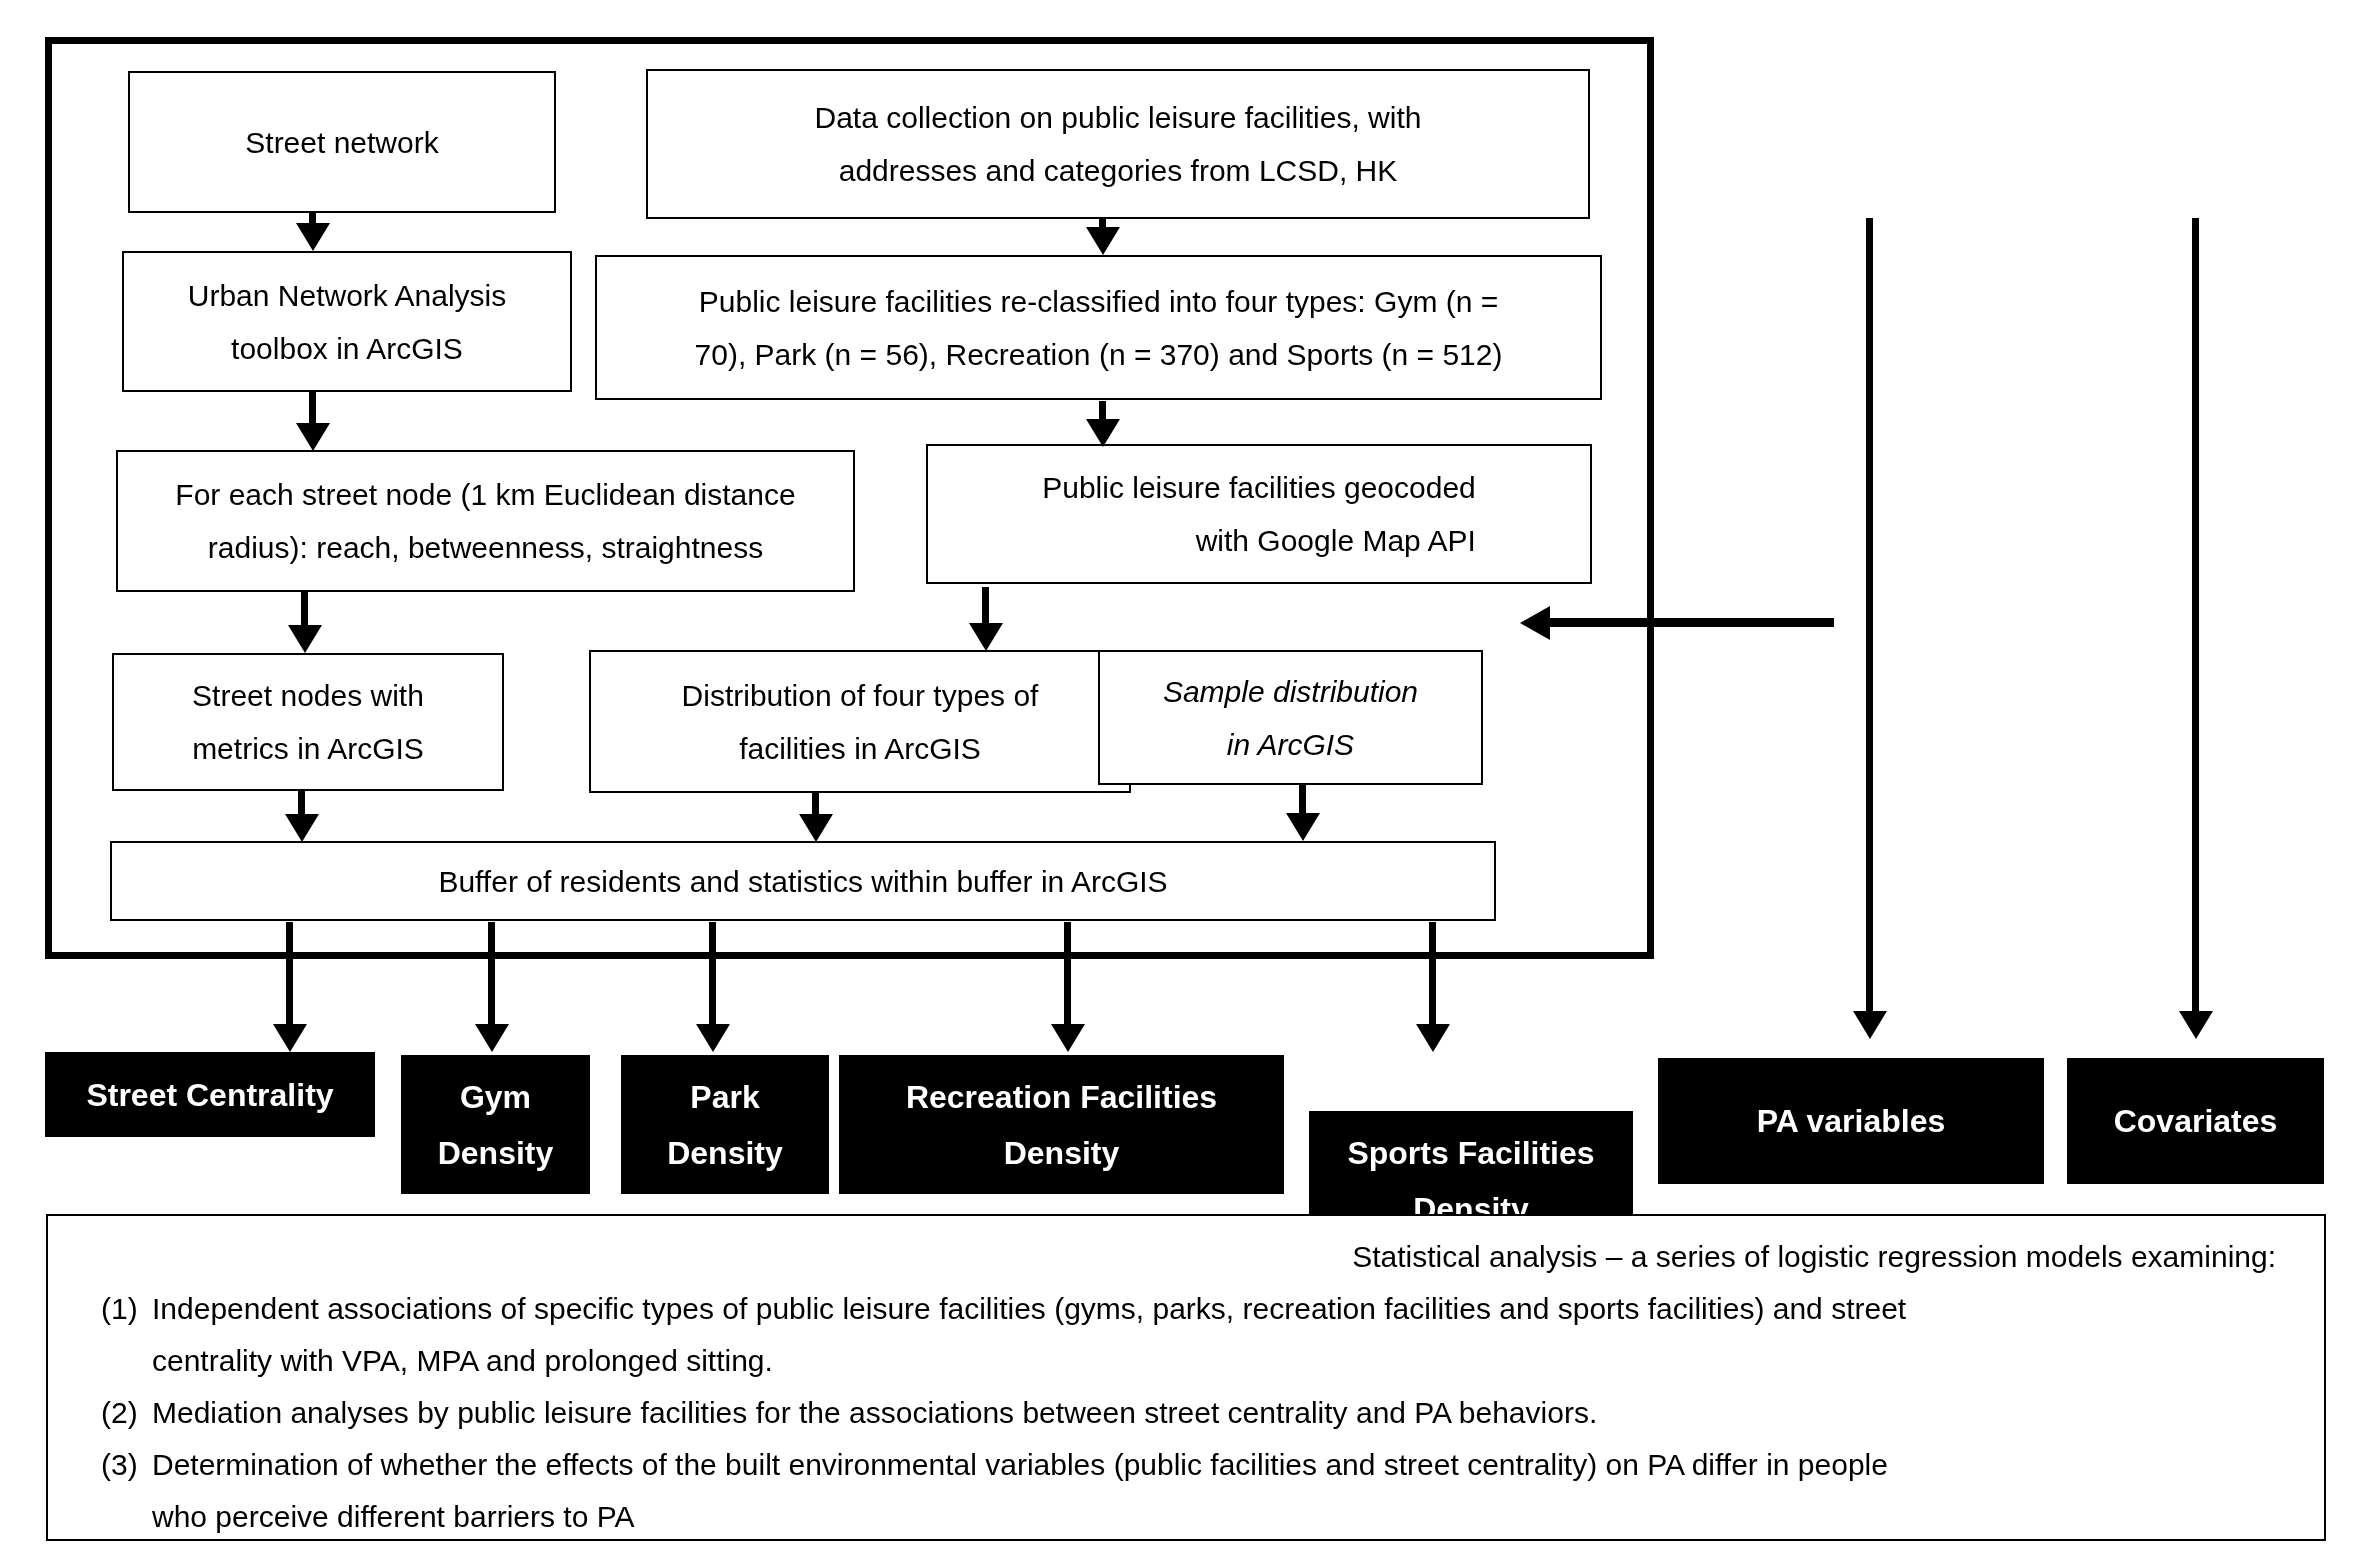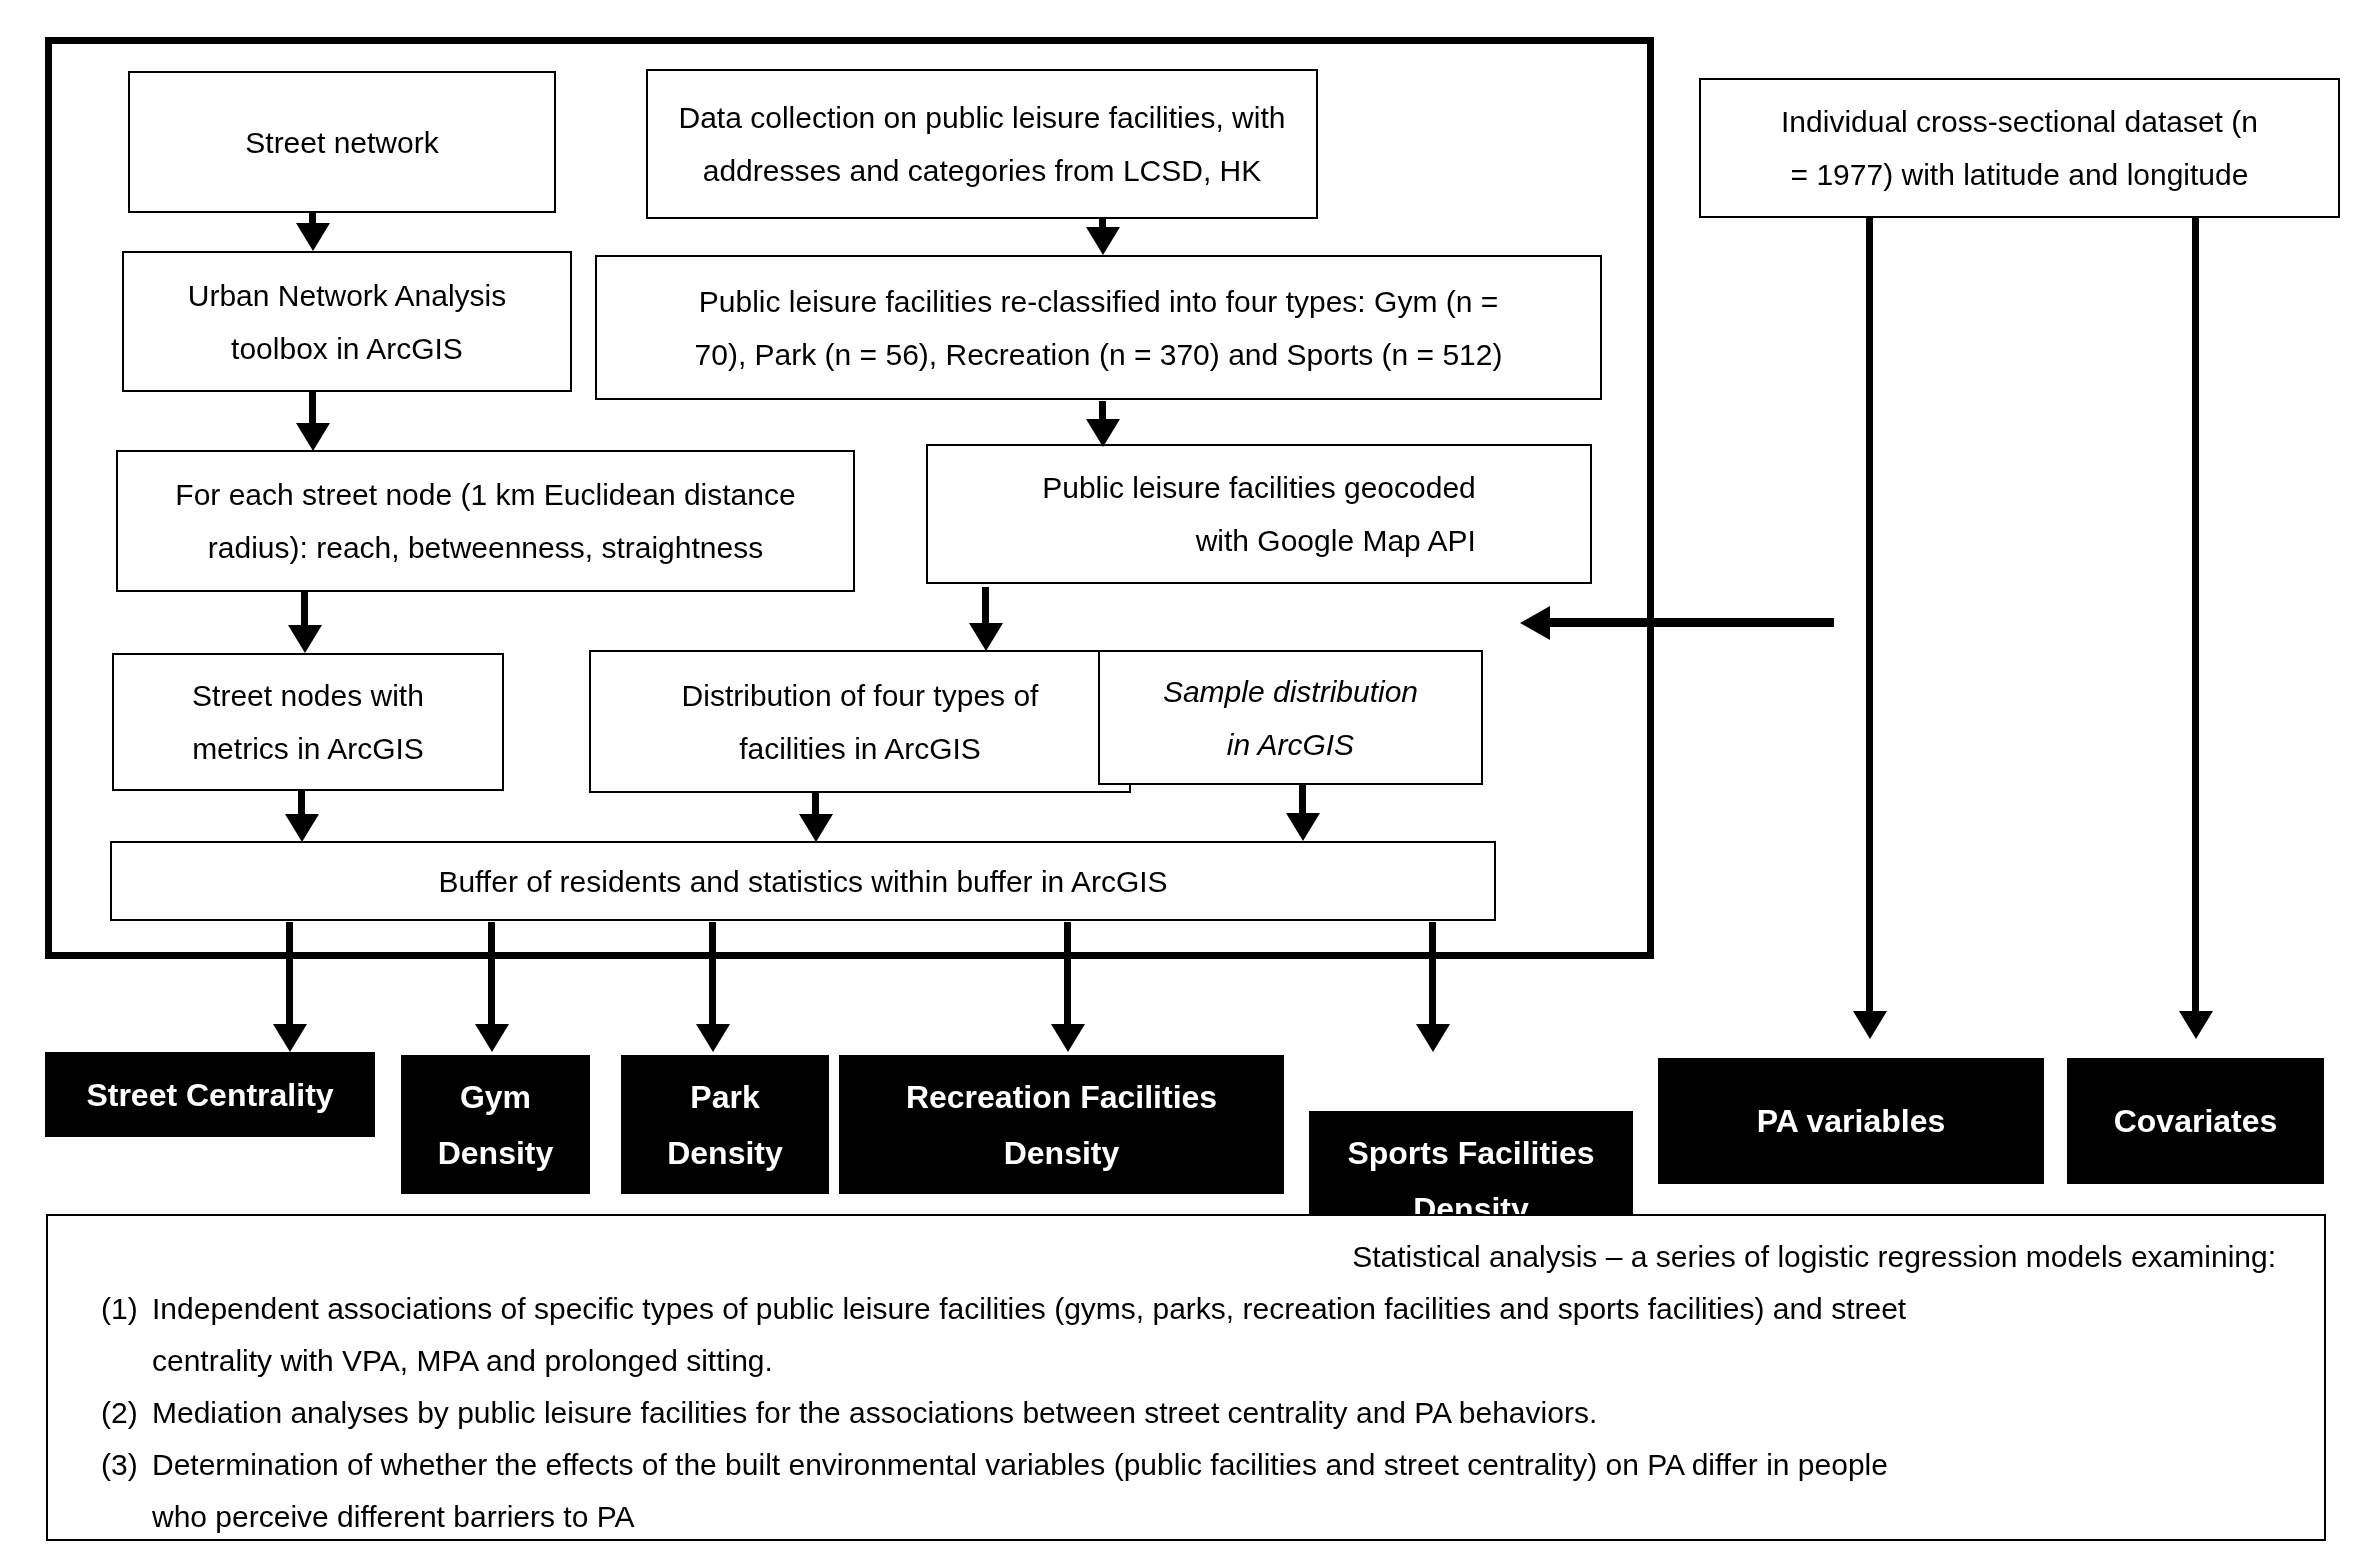--- a/index.html
+++ b/index.html
@@ -89,25 +89,23 @@
 </style>
 </head>
 <body>
 
 <div id="canvas">
 
   <div class="frame" style="left:45px; top:37px; width:1609px; height:922px;"></div>
 
   <div class="box" style="left:128px; top:71px; width:428px; height:142px;"><span>Street network</span></div>
 
-  <div class="box" style="left:646px; top:69px; width:672px; height:150px;"><span>Data collection on public leisure facilities, with
+  <div class="box" style="left:646px; top:69px; width:944px; height:150px;"><span>Data collection on public leisure facilities, with
 addresses and categories from LCSD, HK</span></div>
 
-  <div class="box" style="left:1699px; top:78px; width:641px; height:140px;"><span>Individual cross-sectional dataset (n
-= 1977) with latitude and longitude</span></div>
 
   <div class="box" style="left:122px; top:251px; width:450px; height:141px;"><span>Urban Network Analysis
 toolbox in ArcGIS</span></div>
 
   <div class="box" style="left:595px; top:255px; width:1007px; height:145px;"><span>Public leisure facilities re-classified into four types: Gym (n =
 70), Park (n = 56), Recreation (n = 370) and Sports (n = 512)</span></div>
 
   <div class="box" style="left:116px; top:450px; width:739px; height:142px;"><span>For each street node (1 km Euclidean distance
 radius): reach, betweenness, straightness</span></div>
 

